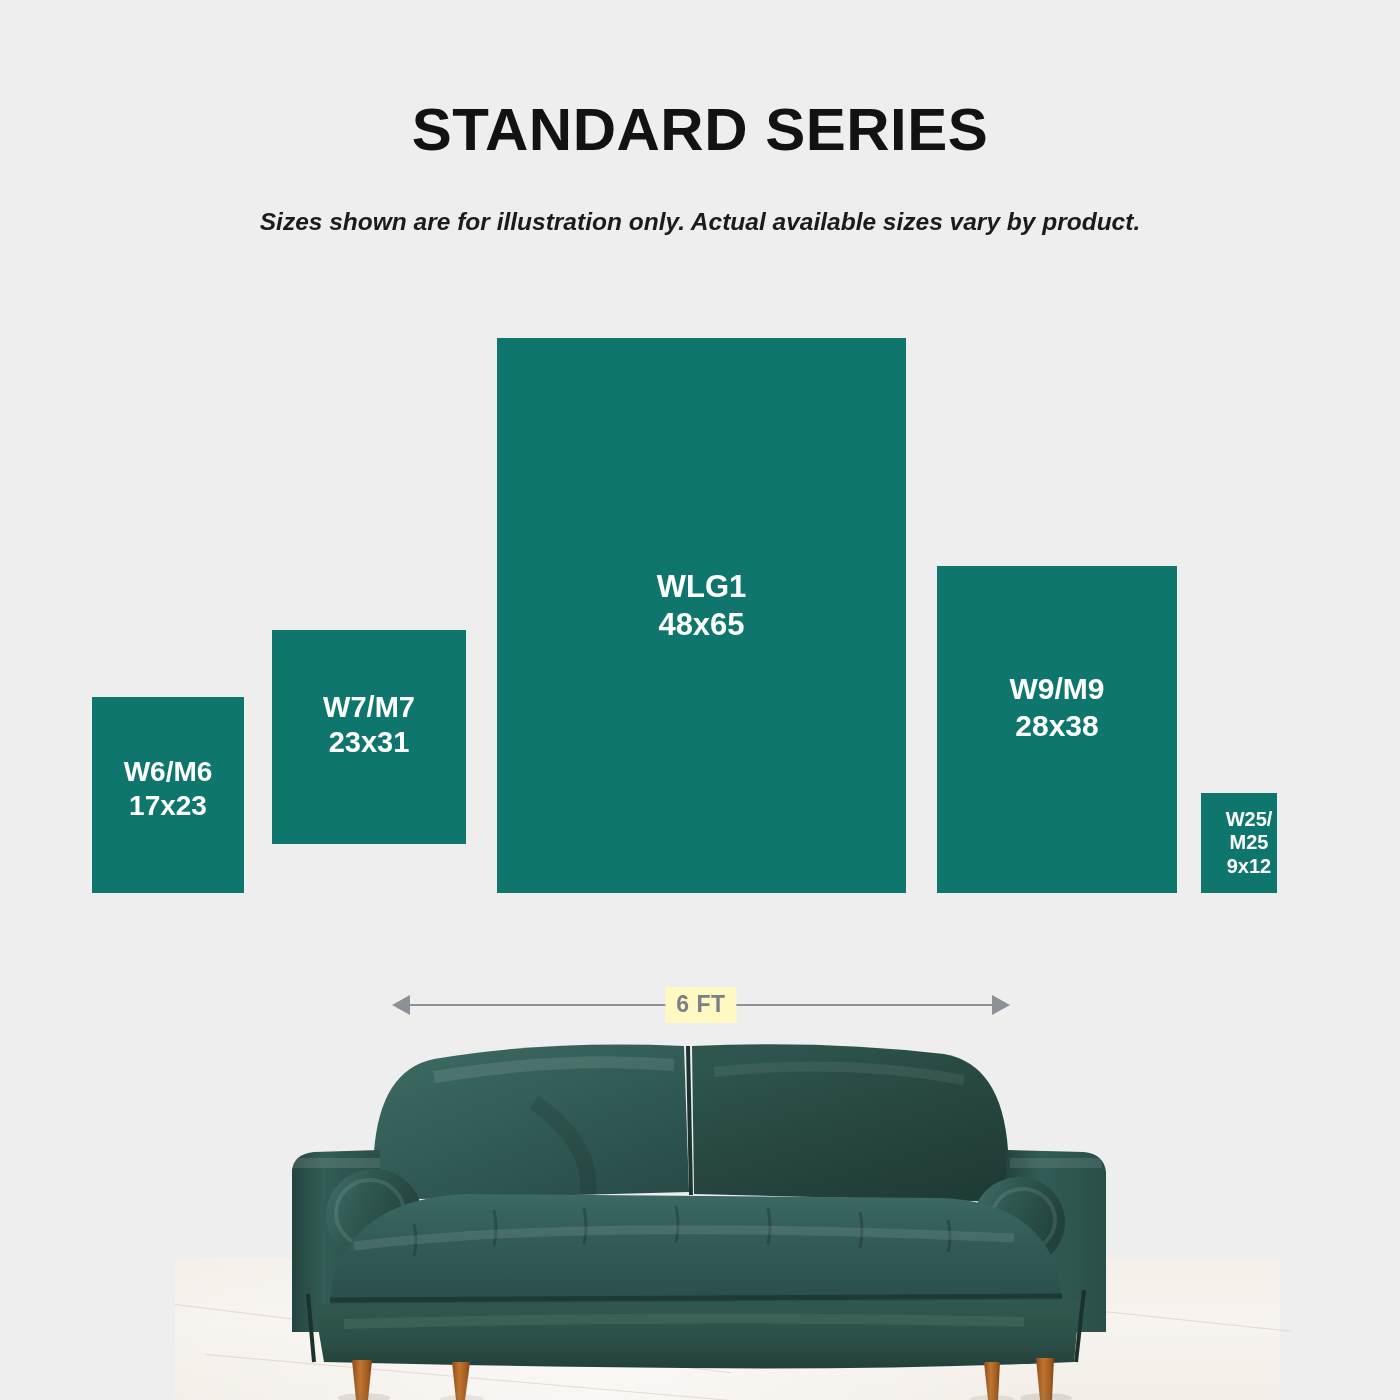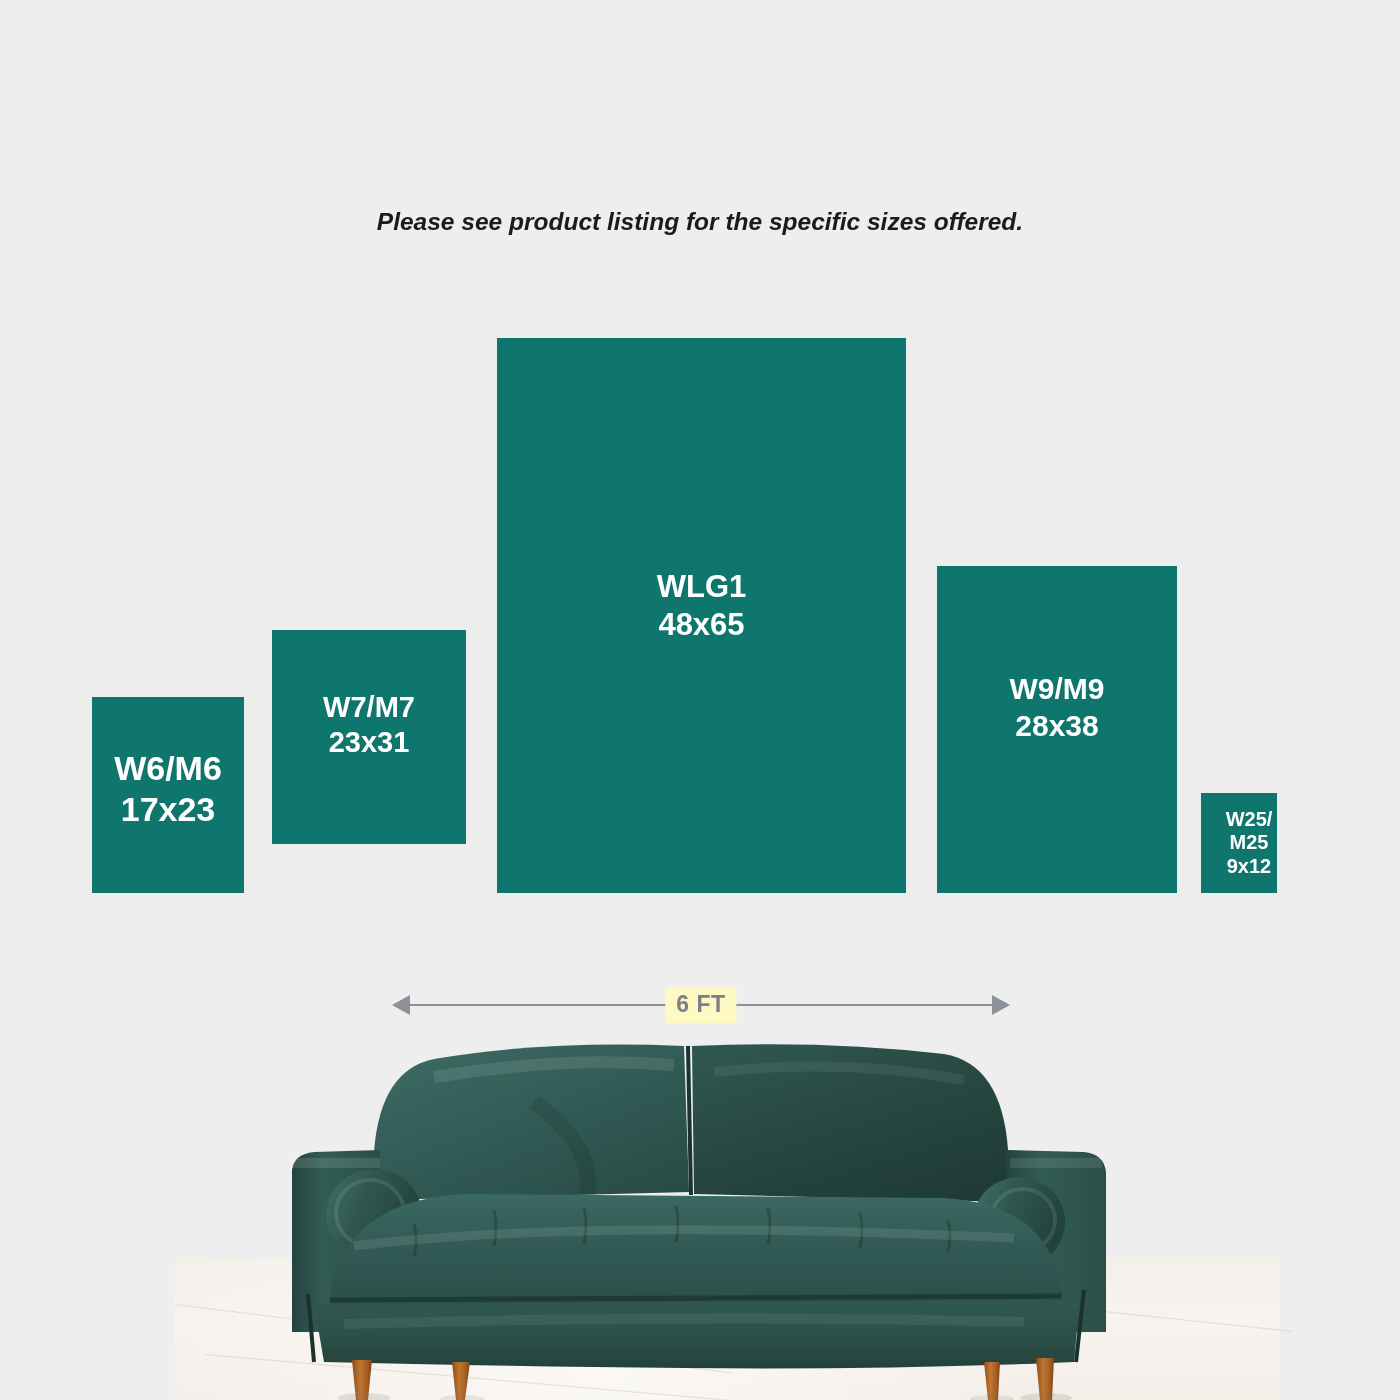--- a/index.html
+++ b/index.html
@@ -70,21 +70,21 @@
     box-sizing: border-box;
     line-height: 1.22;
   }
   .frame .lbl {
     display: block;
     font-weight: 700;
     white-space: nowrap;
   }
 
   
-  .frame-w6  { left: 92px;   top: 697px; width: 152px; height: 196px; font-size: 34px; }
+  .frame-w6  { left: 92px;   top: 697px; width: 152px; height: 196px; font-size: 28px; }
   .frame-w7  { left: 272px;  top: 630px; width: 194px; height: 214px; font-size: 29px; }
   .frame-lg  { left: 497px;  top: 338px; width: 409px; height: 555px; font-size: 31px; }
   .frame-w9  { left: 937px;  top: 566px; width: 240px; height: 327px; font-size: 30px; }
   .frame-w25 { left: 1201px; top: 793px; width: 76px;  height: 100px; font-size: 20px; line-height: 1.18; padding-left: 20px; }
 
   
   .frame-lg .stack  { transform: translateY(-10px); }
   .frame-w9 .stack  { transform: translateY(-22px); }
   .frame-w7 .stack  { transform: translateY(-12px); }
   .frame-w6 .stack  { transform: translateY(-6px); }
@@ -139,23 +139,24 @@
     width: 832px;
     height: 368px;
   }
   .sofa svg { display: block; }
 </style>
 </head>
 <body>
 
 <div class="page">
 
+  <div class="title">STANDARD SERIES</div>
 
   <div class="subtitle">
-    <span>Please see product listing for the specific sizes offered.</span>
+    <span>Sizes shown are for illustration only. Actual available sizes vary by product.</span>
   </div>
 
   <div class="frames">
 
     <div class="frame frame-w6">
       <span class="stack">
         <span class="lbl">W6/M6</span>
         <span class="lbl">17x23</span>
       </span>
     </div>

